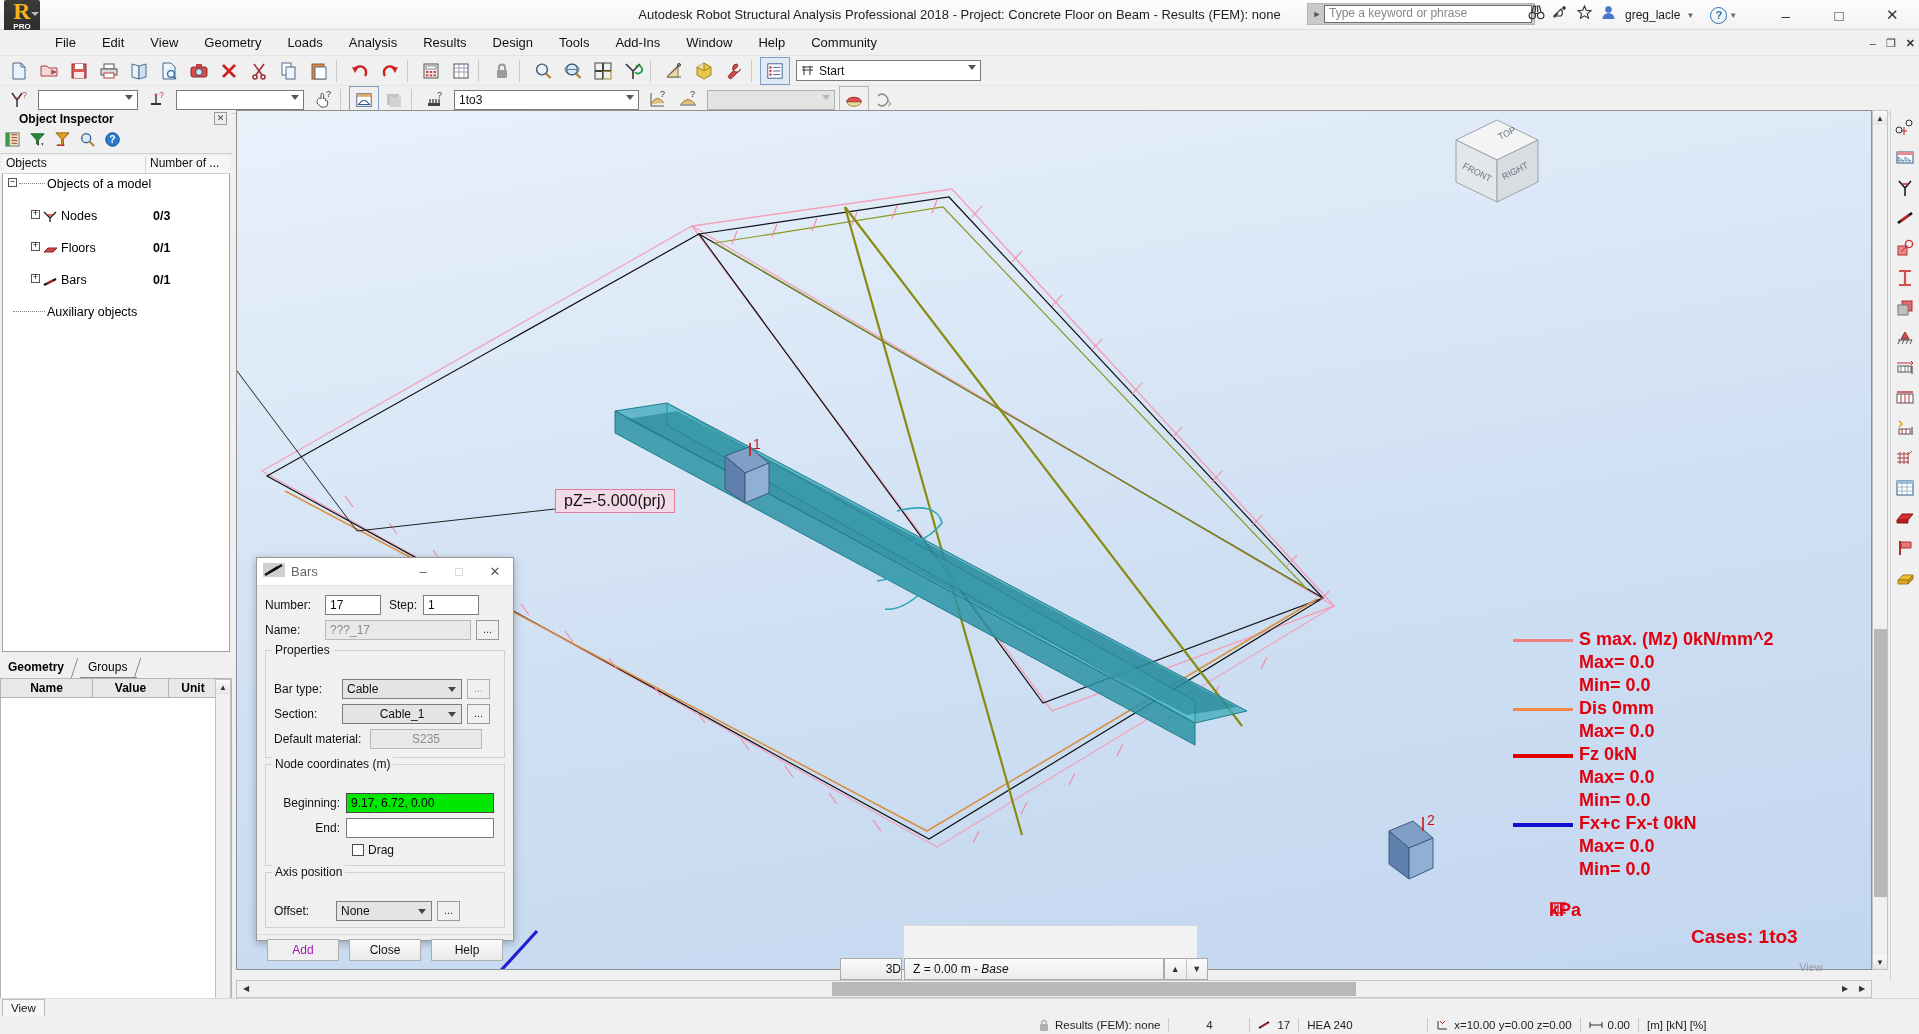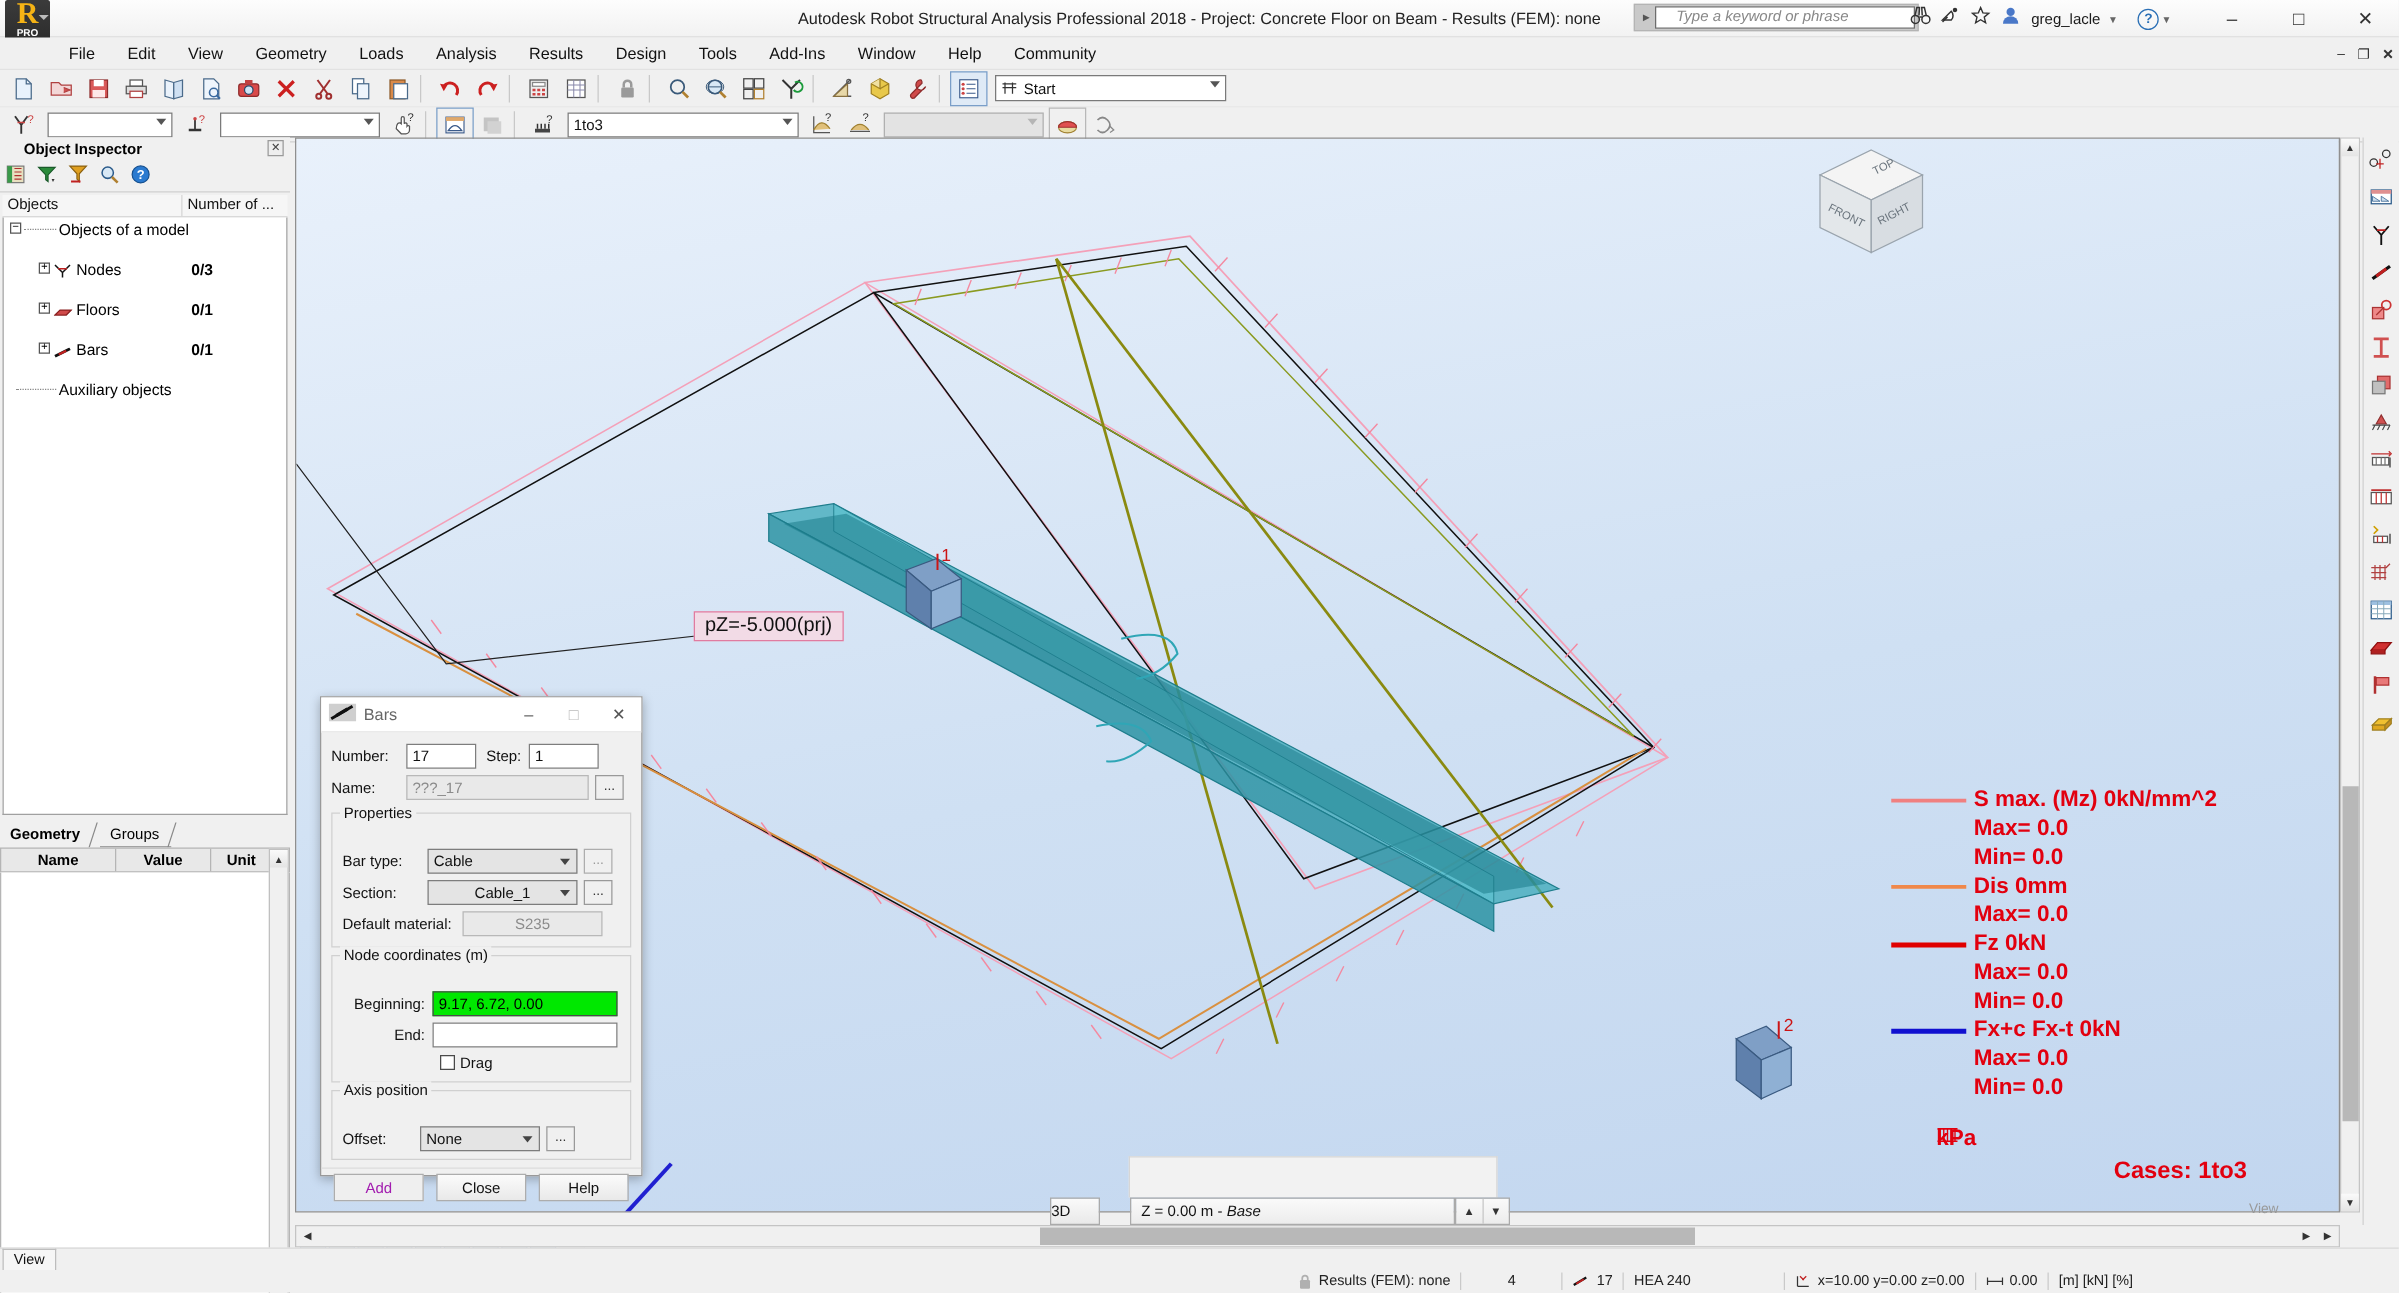--- a/index.html
+++ b/index.html
@@ -41,21 +41,21 @@
     line-height:30px; text-align:center; font-size:13px; color:#222;
   }
   #qsearch-wrap {
     position:absolute; left:1307px; top:3px; height:22px;
     display:flex; align-items:center;
     background:#c9c9c9; padding:0 2px; border:1px solid #b4b4b4;
   }
   #qsearch-arrow { width:14px; text-align:center; color:#555; font-size:9px; }
   #qsearch {
     width:208px; height:18px; border:1px solid #6d6d6d; background:#fff;
-    font-style:italic; font-size:12px; color:#888; padding:0 16px;
+    font-size:12px; color:#888; padding:0 4px;
     font-family:"Liberation Sans", sans-serif;
   }
   .tb-icon {
     display:inline-block; width:22px; height:22px; vertical-align:middle;
     text-align:center; line-height:22px; color:#444; font-size:14px;
   }
   #title-right {
     position:absolute; left:1525px; top:3px; height:24px;
     display:flex; align-items:center; gap:2px;
   }
@@ -230,23 +230,23 @@
   #vp-left-tools {
     position:absolute; left:240px; top:978px; height:22px;
     display:flex; align-items:center; gap:2px;
   }
   .ybtn {
     width:21px;height:19px;border:1px solid #2a5fa5; background:#fffce0;
     display:flex;align-items:center;justify-content:center;
   }
   .ybtn.flat { border-color:#c9c9c9; background:#f3f3f3; }
   #btn-3d {
-    position:absolute; left:840px; top:958px; width:40px; height:22px;
+    position:absolute; left:840px; top:958px; width:62px; height:22px;
     background:linear-gradient(#fafafa,#e9e9e9); border:1px solid #aaa;
-    font-size:12px; text-align:left; line-height:21px; color:#111;
+    font-size:12px; text-align:right; line-height:21px; color:#111;
   }
   #z-base {
     position:absolute; left:904px; top:958px; width:260px; height:22px;
     background:linear-gradient(#fafafa,#ececec); border:1px solid #aaa;
     font-size:12px; line-height:21px; padding-left:8px; color:#111;
   }
   #z-base i { font-style:italic; }
   #z-spin {
     position:absolute; left:1164px; top:958px; width:44px; height:22px;
     border:1px solid #aaa; background:linear-gradient(#fafafa,#ececec);

